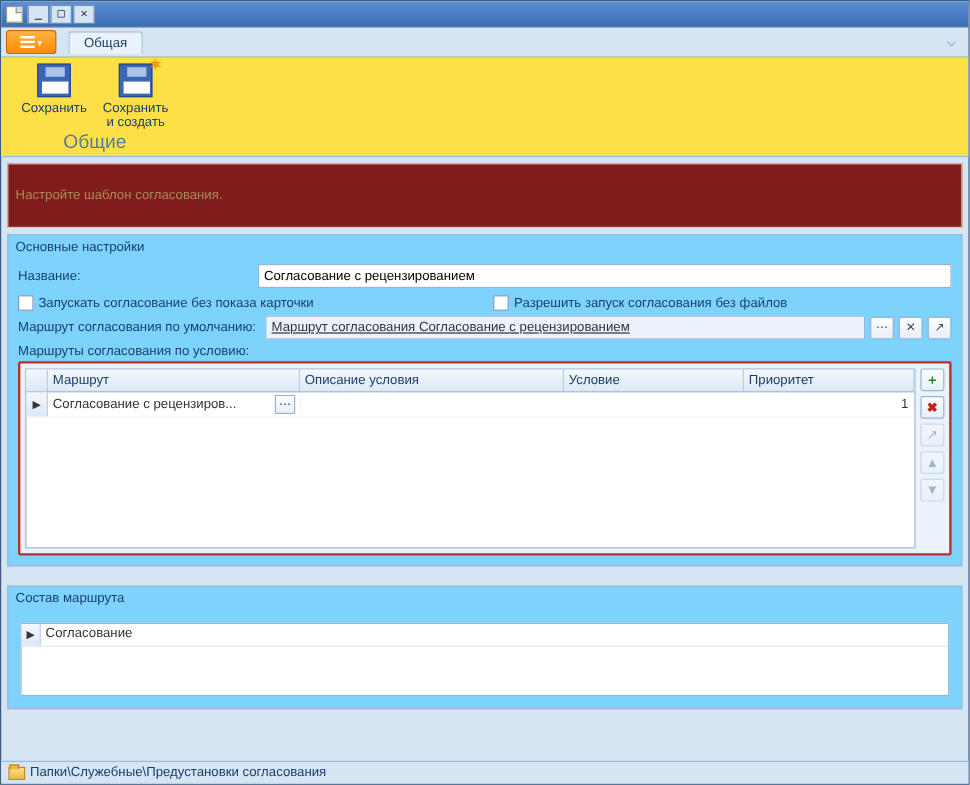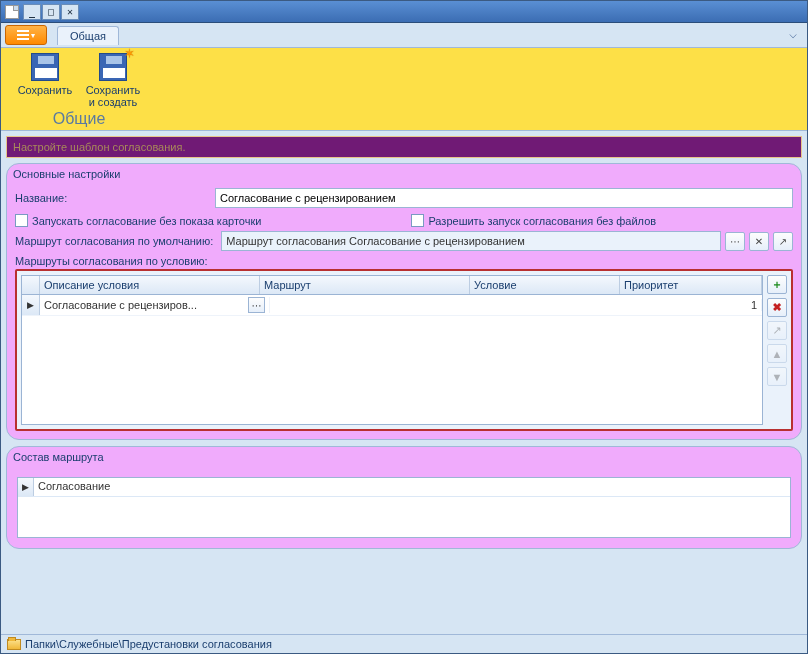--- a/index.html
+++ b/index.html
@@ -158,31 +158,31 @@
     color: #5a7aa0;
     font-size: 16px;
     margin-top: 2px;
     text-align: center;
   }
   
   .content-wrap {
     padding: 5px;
   }
   .hint-bar {
-    background: #701a75;
+    background: #7f1d1d;
     border: 1px solid #e8c48a;
-    padding: 4px 6px;
+    padding: 20px 6px;
     color: #a88a5a;
     margin-bottom: 5px;
   }
   .panel {
-    background: #f0abfc;
+    background: #7dd3fc;
     border: 1px solid #a0b8d8;
-    border-radius: 13px;
-    margin-bottom: 6px;
+    border-radius: 0;
+    margin-bottom: 16px;
   }
   .panel-head {
     color: #1a3e6e;
     padding: 4px 6px;
     font-size: 11px;
   }
   .panel-body {
     padding: 4px 8px 8px;
   }
   .form-row {
@@ -230,21 +230,21 @@
   .route-row label { color: #1a3e6e; margin-right: 4px; flex-shrink: 0; }
   .underlined-input {
     flex: 1;
     background: #eaf2fb;
     border: 1px solid #9bb4d4;
     padding: 2px 4px;
     height: 20px;
     display: flex;
     align-items: center;
   }
-  .underlined-input span { color: #333; }
+  .underlined-input span { text-decoration: underline; color: #333; }
   .small-btn {
     width: 20px; height: 19px;
     background: linear-gradient(#fdfdfd,#e6effa);
     border: 1px solid #9bb4d4;
     display: flex; align-items: center; justify-content: center;
     cursor: pointer;
     font-size: 10px;
     color: #444;
     border-radius: 2px;
   }
@@ -466,29 +466,29 @@
         </div>
         <div class="small-btn">⋯</div>
         <div class="small-btn">✕</div>
         <div class="small-btn">↗</div>
       </div>
       <label class="routes-label">Маршруты согласования по условию:</label>
       <div class="grid-container">
         <div class="grid">
           <div class="grid-head-row">
             <div class="grid-head-cell row-indicator" style="width:18px;"></div>
+            <div class="grid-head-cell" style="width:210px;">Маршрут</div>
             <div class="grid-head-cell" style="width:220px;">Описание условия</div>
-            <div class="grid-head-cell" style="width:210px;">Маршрут</div>
             <div class="grid-head-cell" style="width:150px;">Условие</div>
             <div class="grid-head-cell" style="flex:1;">Приоритет</div>
           </div>
           <div class="grid-body">
             <div class="grid-row">
               <div class="row-indicator">▶</div>
-              <div class="grid-cell cell-ellipsis" style="width:230px;">
+              <div class="grid-cell cell-ellipsis" style="width:211px;">
                 <span>Согласование с рецензиров...</span>
                 <span class="ellips-btn">⋯</span>
               </div>
               <div class="grid-cell" style="width:220px;"></div>
               <div class="grid-cell" style="width:150px;"></div>
               <div class="grid-cell" style="flex:1; text-align:right;">1</div>
             </div>
           </div>
         </div>
         <div class="grid-side">

